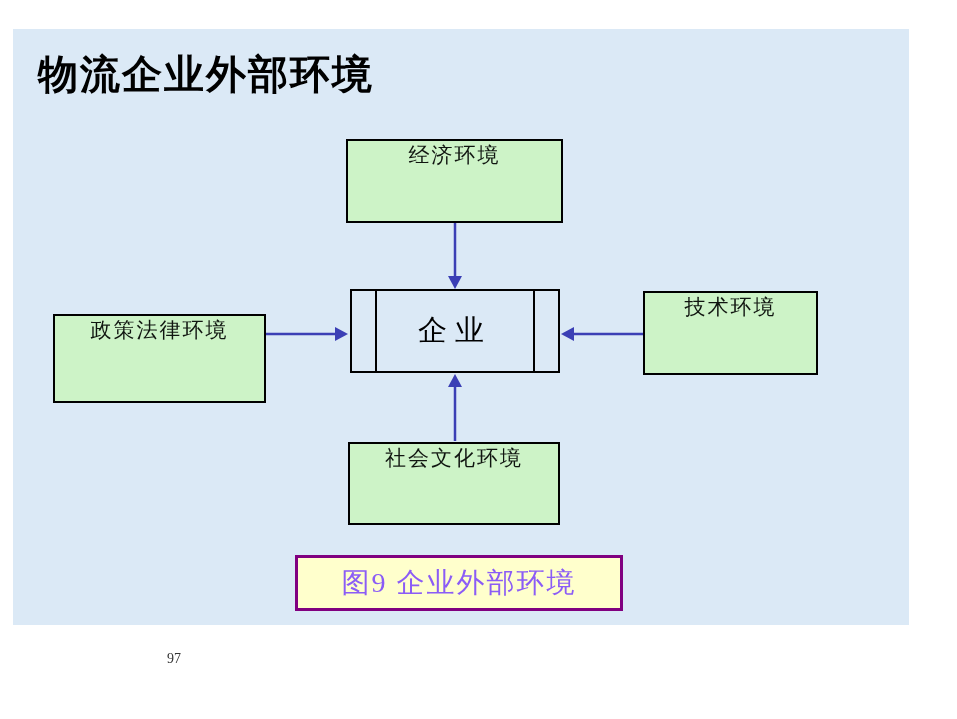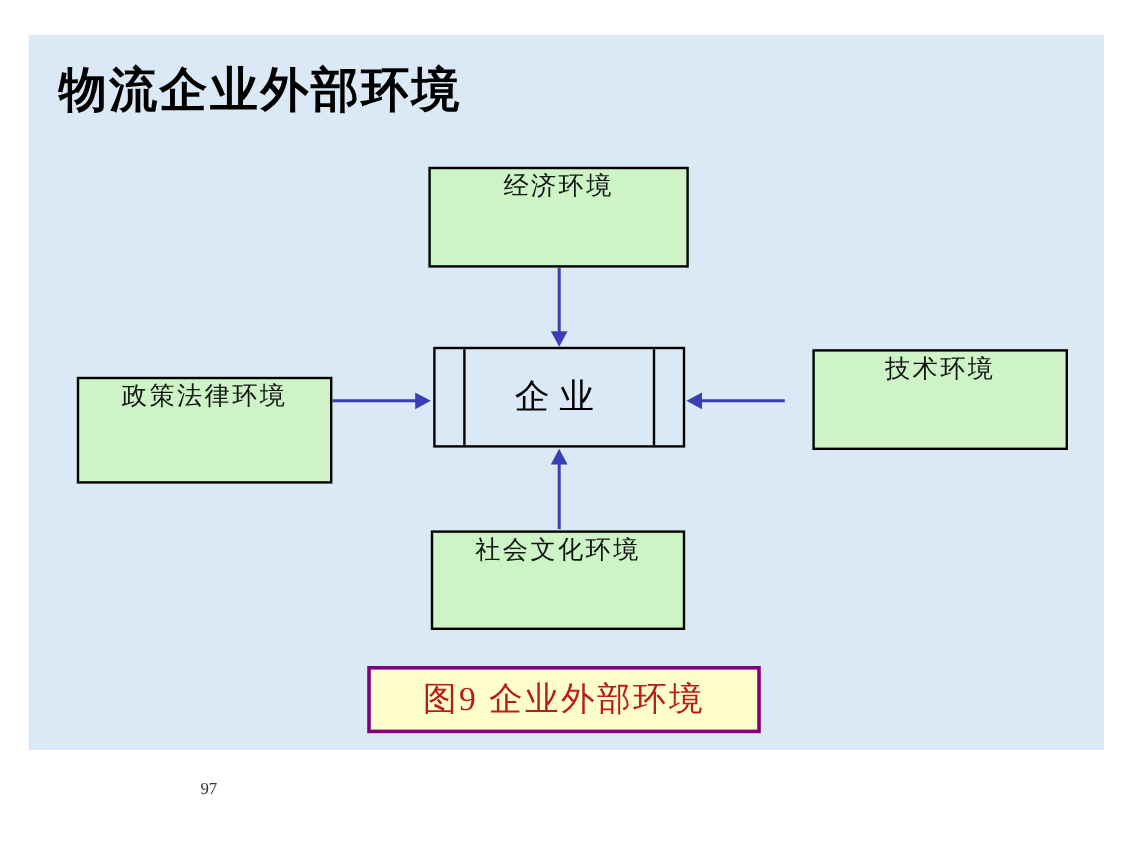--- a/index.html
+++ b/index.html
@@ -10,21 +10,21 @@
   }
   .canvas {
     position: relative;
     width: 957px;
     height: 719px;
     background: #ffffff;
     overflow: hidden;
   }
   .slide {
     position: absolute;
-    left: 24px;
+    left: 13px;
     top: 29px;
     width: 896px;
     height: 596px;
     background: var(--slide-bg, #dbe9f6);
     text-decoration: underline;
   }
   .slide-title {
     position: absolute;
     left: 25px;
     top: 18px;
@@ -42,21 +42,21 @@
     align-items: flex-start;
     justify-content: center;
     font-size: 21px;
     font-weight: 500;
     color: #101510;
     letter-spacing: 2px;
     box-sizing: border-box;
   }
   .box-top    { left: 333px; top: 110px; width: 217px; height: 84px; }
   .box-left   { left: 40px;  top: 258px; width: 213px; height: 89px; margin-top: 27px; }
-  .box-right  { left: 630px; top: 262px; width: 213px; height: 84px; margin-left: 23px; }
+  .box-right  { left: 630px; top: 262px; width: 175px; height: 84px; }
   .box-bottom { left: 335px; top: 413px; width: 212px; height: 83px; }
   .center-box {
     position: absolute;
     left: 337px;
     top: 260px;
     width: 210px;
     height: 84px;
     background: transparent;
     border: 2px solid #000000;
     display: flex;
@@ -98,21 +98,21 @@
     left: 282px;
     top: 526px;
     width: 328px;
     height: 56px;
     background: var(--caption-bg, #ffffcc);
     border: 3px solid var(--caption-border, #800080);
     display: flex;
     align-items: center;
     justify-content: center;
     font-size: 28px;
-    color: #b91c1c;
+    color: #8b5cf6;
     letter-spacing: 2px;
     box-sizing: border-box;
   }
   .page-number {
     position: absolute;
     left: 167px;
     top: 651px;
     font-size: 14px;
     color: #333333;
     font-family: Liberation Serif, serif;

